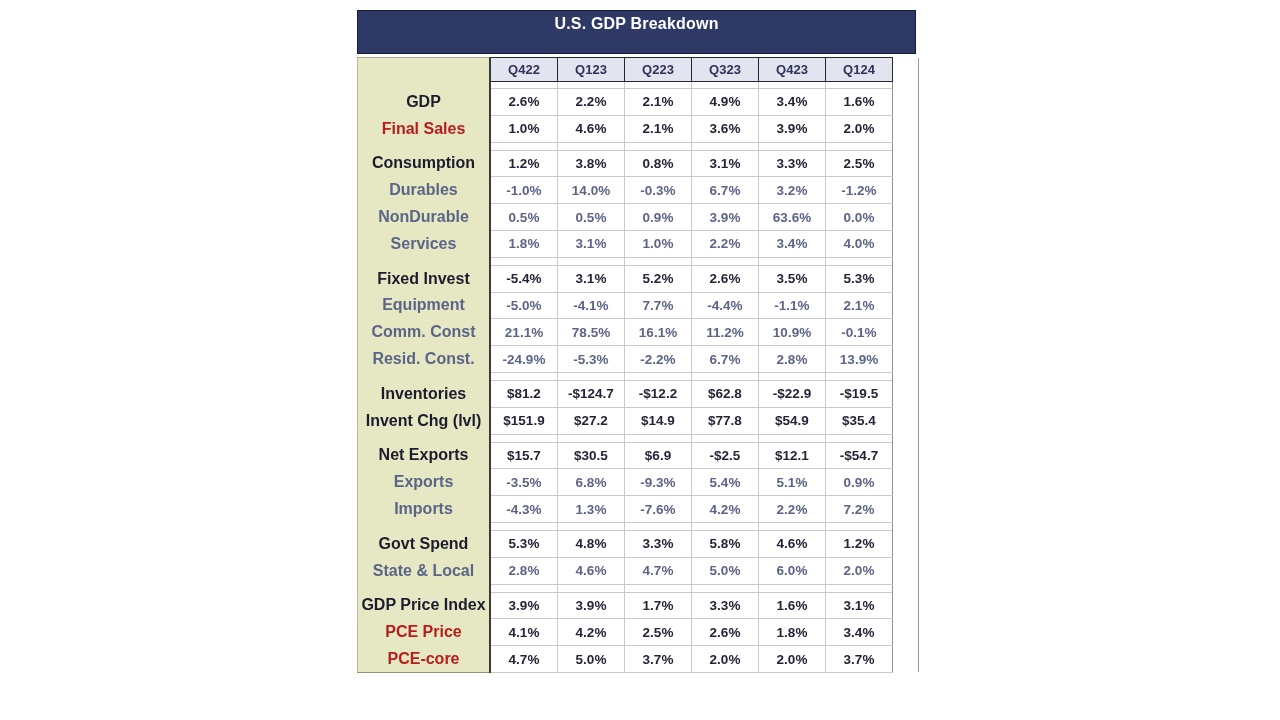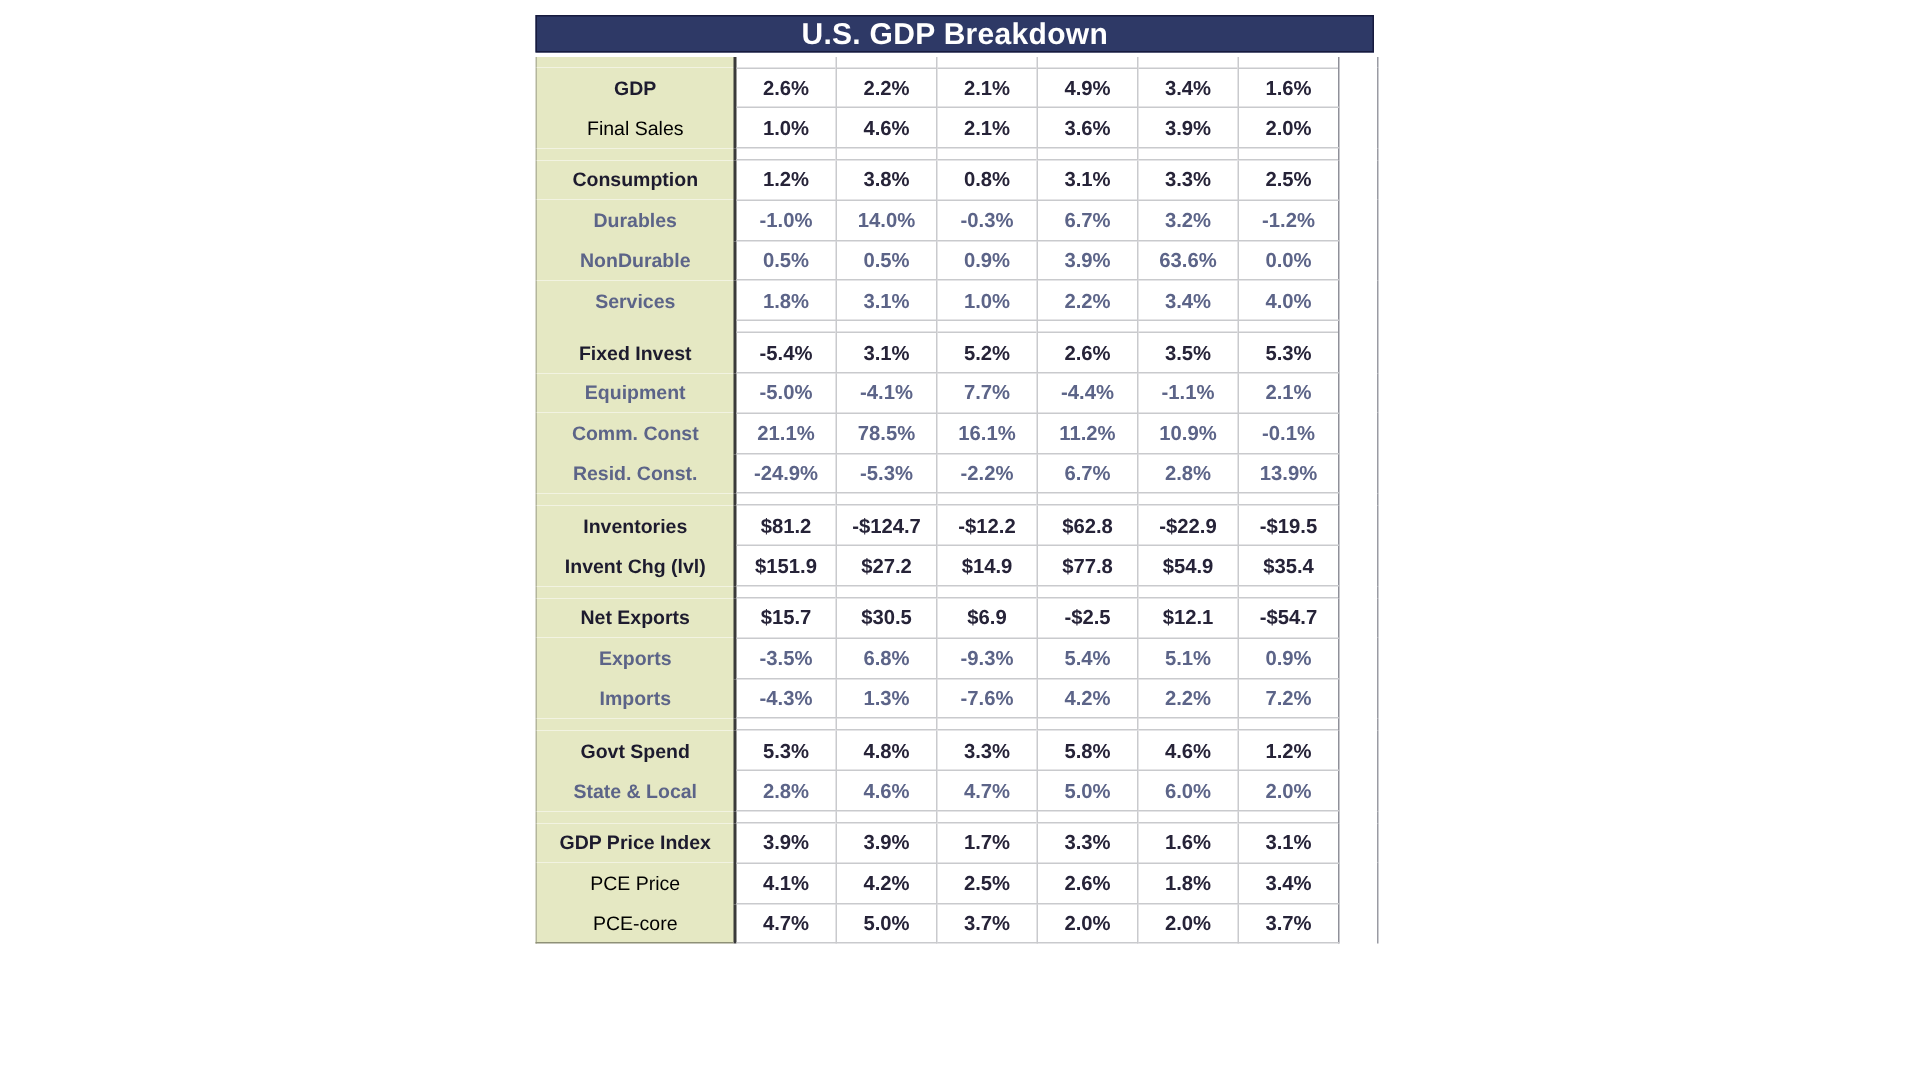--- a/index.html
+++ b/index.html
@@ -13,25 +13,25 @@
   }
   #panel {
     position: absolute;
     left: 357px;
     top: 10px;
     width: 559px;
   }
   #title-bar {
     box-sizing: border-box;
     width: 559px;
-    height: 25px;
+    height: 44px;
     background: var(--title-bar, #2E3966);
     border: 1px solid #171b3e;
     color: var(--title-text, #ffffff);
-    font-size: 20px;
+    font-size: 16px;
     font-weight: bold;
     text-align: center;
     line-height: 25px;
     margin-bottom: 3px;
     letter-spacing: 0.2px;
   }
   table#gdp-table {
     border-collapse: collapse;
     table-layout: fixed;
     width: 558px;
@@ -51,26 +51,26 @@
   td.lbl  { width: 131px; }
   th.q, td.v { width: 66px; }
   td.end  { width: 25px; }
 
   
   td.lbl {
     background: var(--label-col-bg, #E5E8C3);
     border-left: 1px solid #b4b69c;
     border-right: 2px solid var(--dark-border, #3A3A3A);
     text-align: center;
-    font-size: 13px;
+    font-size: 16px;
   }
   td.hdr-lbl { border-top: 1px solid #a9ab92; }
   tr.data:last-child td.lbl { border-bottom: 1px solid #8e9077; }
   td.lbl.section { font-weight: bold; color: var(--section-text, #1D1B2E); }
-  td.lbl.plain   { font-weight: normal; color: #000000; }
+  td.lbl.plain   { font-weight: bold; color: #b91c1c; }
   td.lbl.sub     { font-weight: bold; color: var(--sub-text, #5C6488); }
 
   
   th.q {
     background: var(--header-bg, #E2E4F0);
     border: 1px solid #26262e;
     color: var(--header-text, #2E3258);
     font-size: 13px;
     font-weight: bold;
     text-align: center;
@@ -97,20 +97,30 @@
     border-right: 1px solid #9a9ba3;
   }
 </style>
 </head>
 <body>
 
 <div id="panel">
   <div id="title-bar">U.S. GDP Breakdown</div>
   <table id="gdp-table">
     <tbody>
+        <tr class="hdr-row">
+          <td class="lbl hdr-lbl"></td>
+          <th class="q">Q422</th>
+          <th class="q">Q123</th>
+          <th class="q">Q223</th>
+          <th class="q">Q323</th>
+          <th class="q">Q423</th>
+          <th class="q">Q124</th>
+          <td class="end"></td>
+        </tr>
         <tr class="sep first">
           <td class="lbl"></td>
           <td class="v"></td>
           <td class="v"></td>
           <td class="v"></td>
           <td class="v"></td>
           <td class="v"></td>
           <td class="v last"></td>
           <td class="end"></td>
         </tr>

